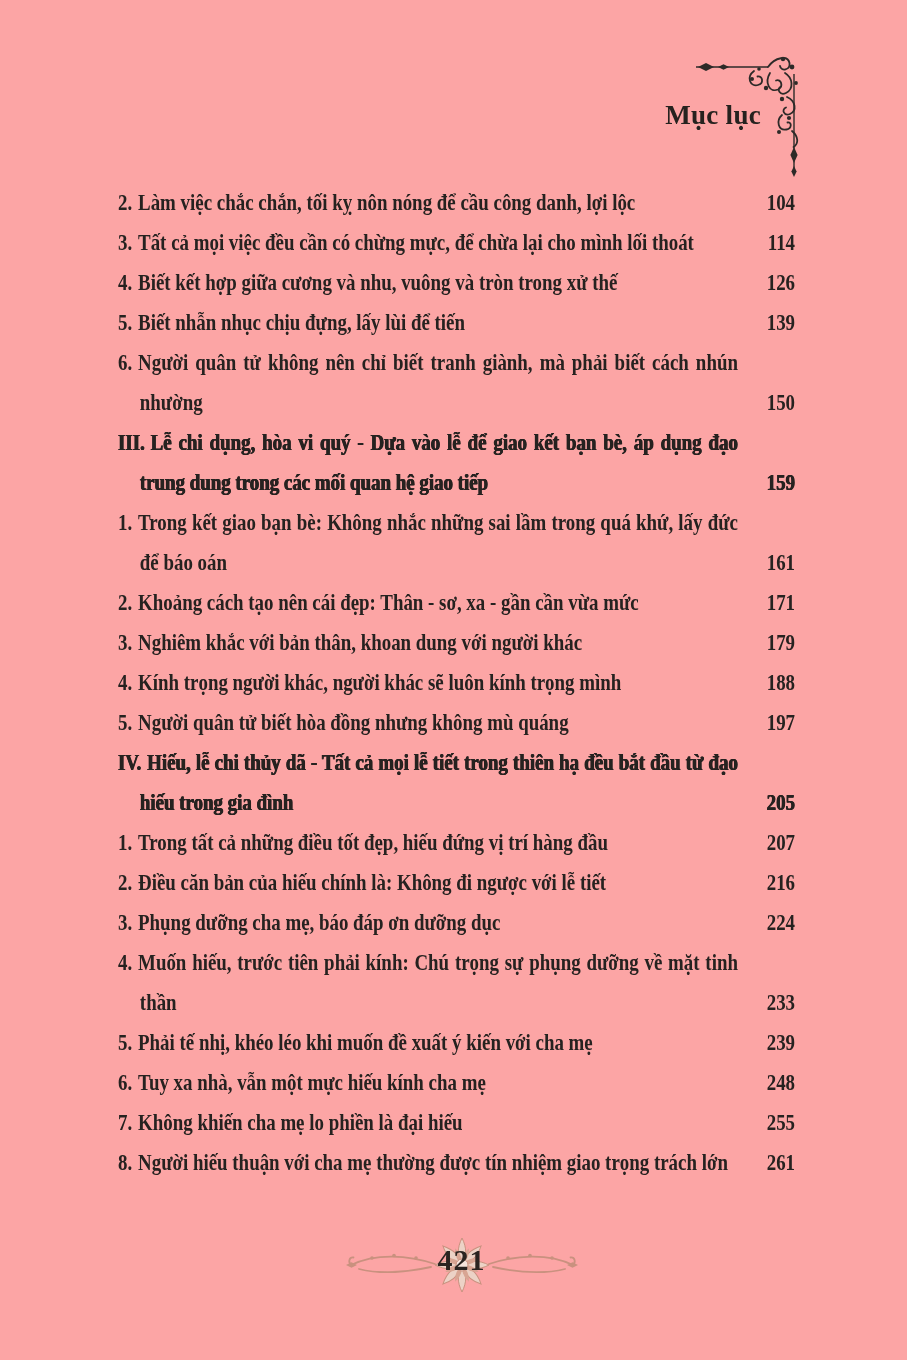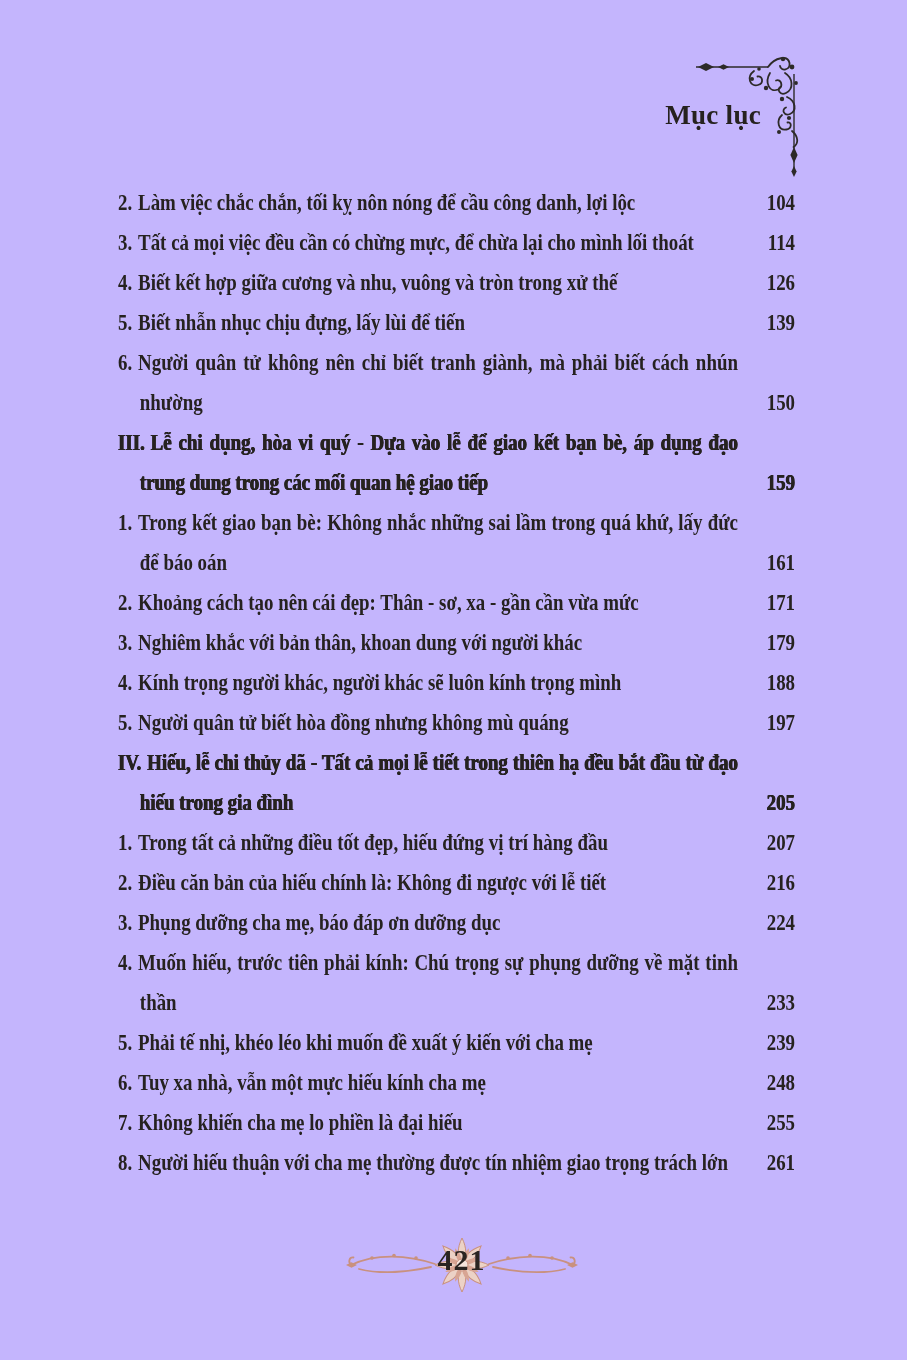--- a/index.html
+++ b/index.html
@@ -7,21 +7,21 @@
   body {
     width: 907px; height: 1360px;
     font-family: "Liberation Serif", "DejaVu Serif", serif;
     color: #262220;
     position: relative;
     overflow: hidden;
   }
   .page {
     position: relative;
     width: 907px; height: 1360px;
-    background: #c4b5fd;
+    background: #fca5a5;
   }
 
   
   .header-title {
     position: absolute;
     top: 100px; right: 146px;
     font-size: 27px;
     font-weight: bold;
     letter-spacing: 0.3px;
     color: #26221f;

